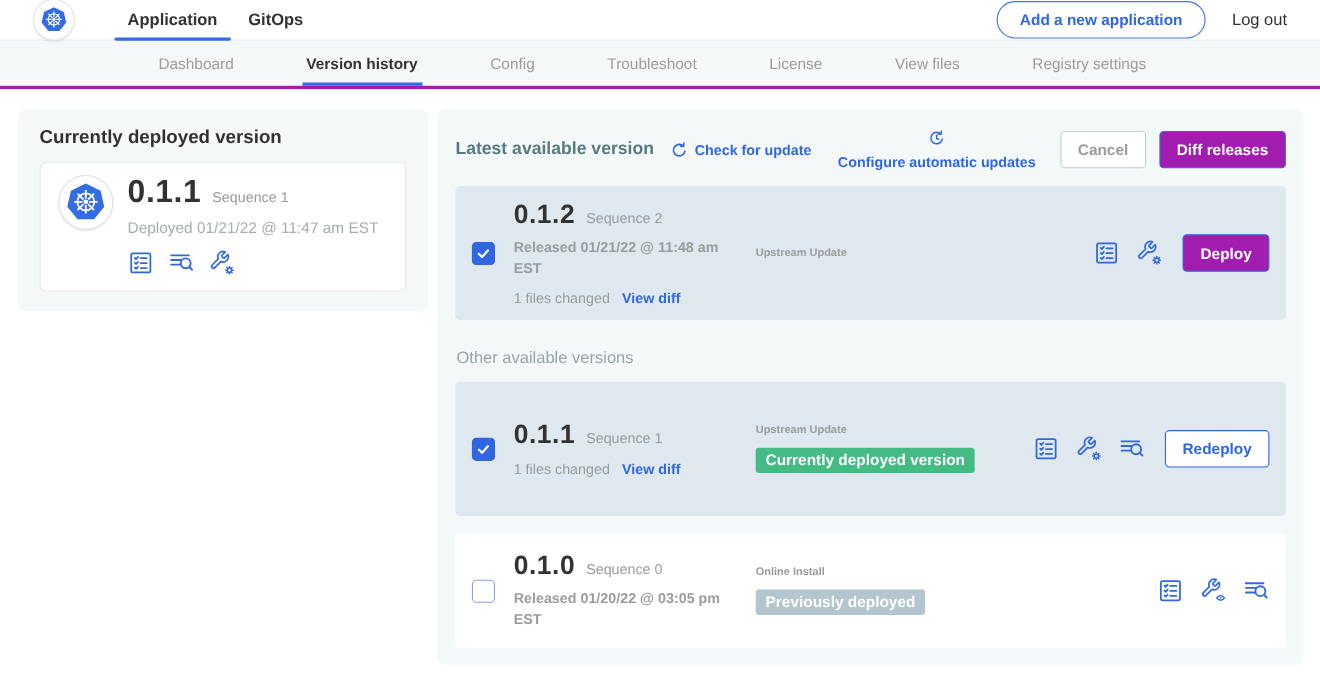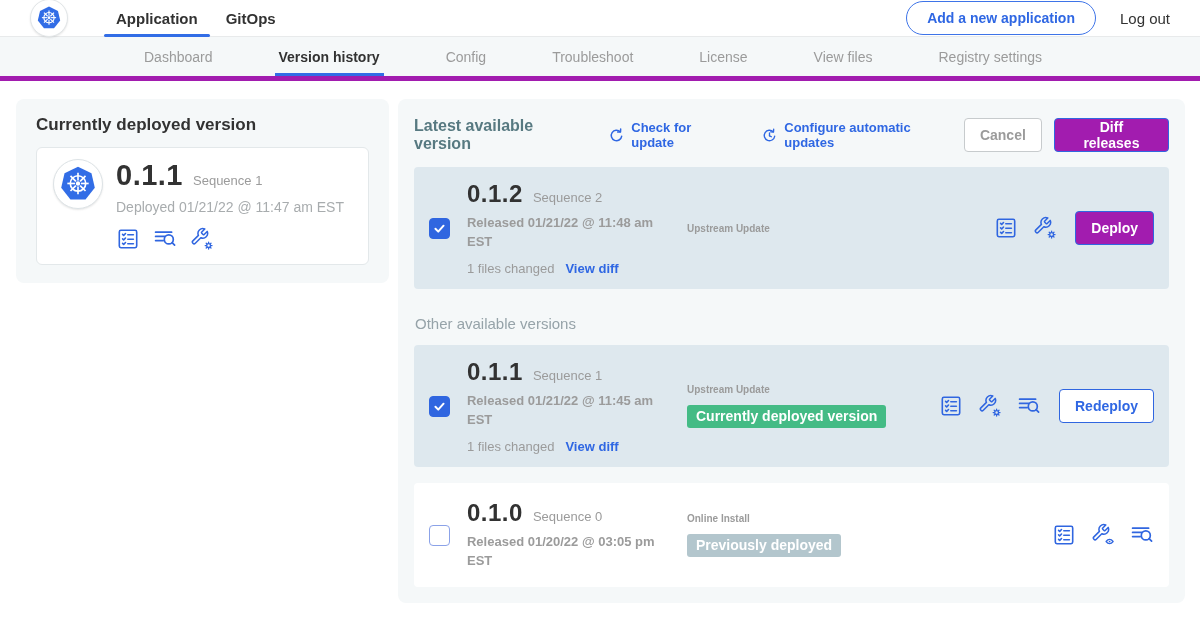--- a/index.html
+++ b/index.html
@@ -21,21 +21,21 @@
   .top-tab.active::after { content:""; position:absolute; left:2px; right:2px; bottom:-1px;
     height:3px; background:#326DE6; border-radius:2px; }
   .top-right { margin-left:auto; display:flex; align-items:center; gap:24px; }
   .pill-btn { height:34px; padding:0 20px; border-radius:17px; background:#fff;
     border:1.5px solid #3e74e8; color:#2f67e3; font-size:14px; font-weight:700;
     font-family:inherit; cursor:pointer; }
   .logout { font-size:15px; font-weight:500; color:#323232; cursor:pointer; padding-right:6px; }
 
   
   .subnav { height:44px; background:#f5f8f9; display:flex; padding-left:140px;
-    border-bottom:5px solid #a21caf;text-align:right; }
+    border-bottom:3px solid #a21caf;text-align:right; }
   .subtab { position:relative; display:flex; align-items:center; padding:0 4px;
     margin-right:58px; font-size:14px; font-weight:500; color:#9b9b9b; cursor:pointer; }
   .subtab.active { color:#323232; font-weight:700; }
   .subtab.active::after { content:""; position:absolute; left:0; right:0; bottom:0;
     height:3px; background:#326DE6; }
 
   
   main { display:flex; align-items:flex-start; gap:9px; padding:18px 15px 0 16px; }
 
   
@@ -51,21 +51,21 @@
   .icon-row { display:flex; gap:13px; margin-top:12px; }
   .act-icon { width:24px; height:24px; color:#3066E0; cursor:pointer; flex:none; }
   .act-icon svg { width:100%; height:100%; display:block; }
 
   
   .available-panel { flex:1; background:#f5f8f9; border-radius:8px; padding:16px 16px 16px; }
   .avail-header { display:flex; align-items:center; margin:2px 0 14px; }
   .avail-title { font-size:16px; font-weight:600; color:#577981; margin-right:14px; }
   .link-btn { display:flex; align-items:center; gap:6px; color:#2f67e3; font-size:13px;
     font-weight:700; cursor:pointer; }
-  .link-btn + .link-btn { margin-left:24px; }
+  .link-btn + .link-btn { margin-left:24px;flex-direction:column; }
   .link-icon { width:17px; height:17px; color:#2f67e3; }
   .link-icon svg { width:100%; height:100%; display:block; }
   .btn { height:34px; border-radius:4px; font-size:14px; font-weight:700;
     padding:0 15px; font-family:inherit; cursor:pointer; }
   .btn-cancel { margin-left:auto; background:#fff; border:1px solid #c7cbcd; color:#9b9b9b; }
   .btn-blue { background:#a21caf; border:1px solid #3066E0; color:#fff; }
   .btn-outline { background:#fff; border:1px solid #3066E0; color:#2f67e3;text-align:center; }
   .avail-header .btn-blue { margin-left:12px; }
 
   .version-row { display:flex; align-items:center; border-radius:4px; padding:0 15px;
@@ -319,21 +319,20 @@
             <svg viewBox="0 0 24 24" fill="none" stroke="#FFFFFF" stroke-width="3.2" stroke-linecap="round" stroke-linejoin="round">
               <polyline points="5.5,12.5 10,17 18.5,7.5"></polyline>
             </svg>
           </span>
       </div>
       <div class="vinfo">
         <div class="ver-line">
           <span class="ver-md">0.1.1</span>
           <span class="seq">Sequence 1</span>
         </div>
-        <div class="released">Released 01/21/22 @ 11:45 am EST</div>
         <div class="files-line">
           <span class="files">1 files changed</span>
           <span class="view-diff">View diff</span>
         </div>
       </div>
       <div class="vmiddle">
         <div class="source">Upstream Update</div>
         <span class="badge" style="background: rgb(68, 187, 133);">Currently deployed version</span>
       </div>
       <div class="vactions">

